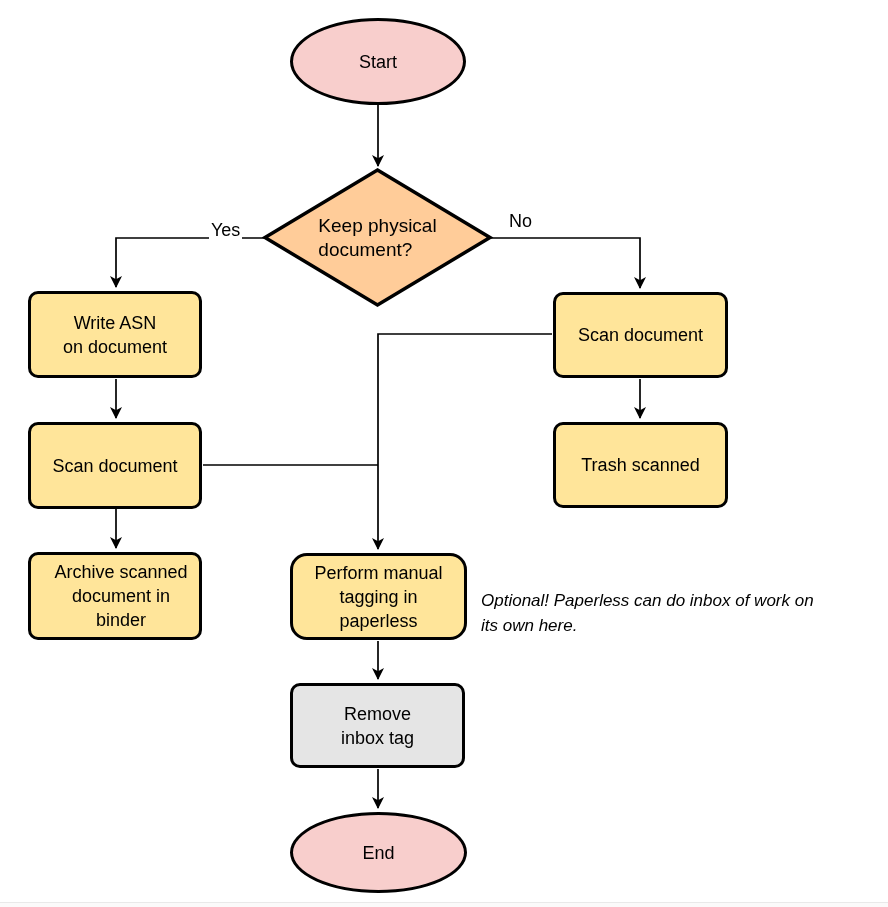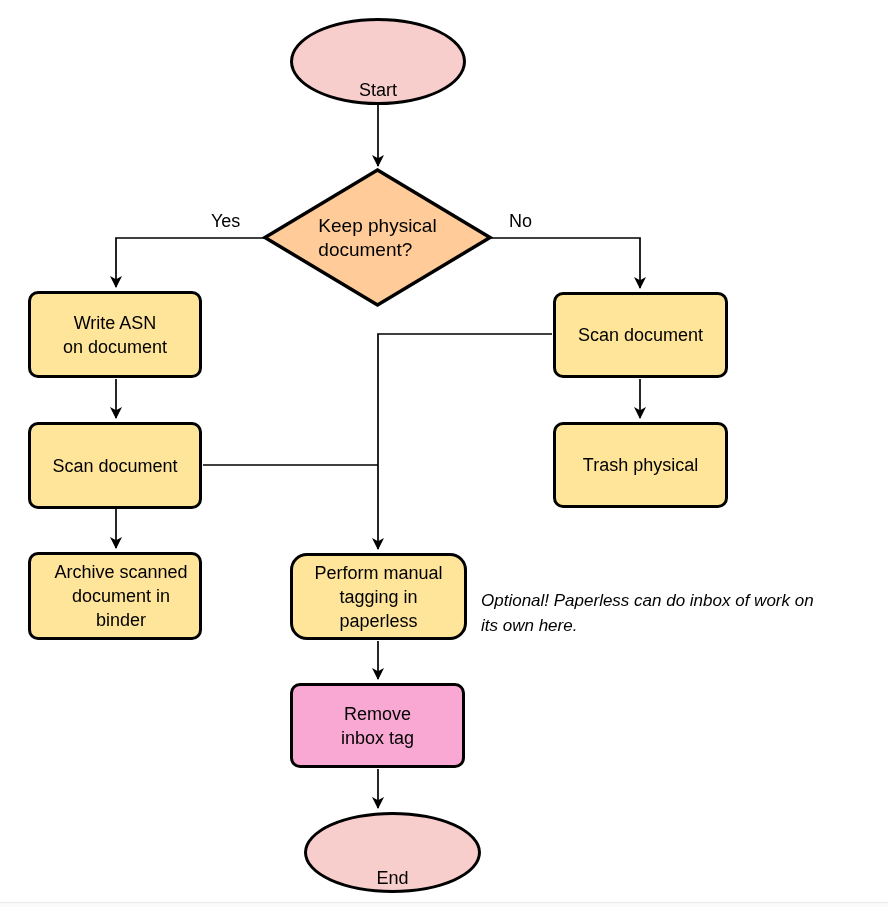--- a/index.html
+++ b/index.html
@@ -24,21 +24,20 @@
     justify-content: center;
     text-align: center;
     font-size: 18px;
     line-height: 24px;
     white-space: pre-line;
     box-sizing: border-box;
   }
   .terminator {
     border: 3px solid #000000;
     border-radius: 50%;
-    align-items: flex-end;
   }
   .process {
     border: 3px solid #000000;
     border-radius: 10px;
   }
   .decision-shape-wrap {
     position: absolute;
   }
   .decision-label {
     position: absolute;
@@ -76,24 +75,24 @@
 
   
   #node-start        { left: 290px; top: 18px;  width: 176px; height: 87px; }
   #node-write-asn    { left: 28px;  top: 291px; width: 174px; height: 87px; }
   #node-scan-left    { left: 28px;  top: 422px; width: 174px; height: 87px; }
   #node-archive      { left: 28px;  top: 552px; width: 174px; height: 88px; }
   #node-scan-right   { left: 553px; top: 292px; width: 175px; height: 86px; }
   #node-trash        { left: 553px; top: 422px; width: 175px; height: 86px; }
   #node-tagging      { left: 290px; top: 553px; width: 177px; height: 87px; border-radius: 17px; }
   #node-remove-inbox { left: 290px; top: 683px; width: 175px; height: 85px; }
-  #node-end          { left: 304px; top: 812px; width: 177px; height: 81px; }
+  #node-end          { left: 290px; top: 812px; width: 177px; height: 81px; }
   #decision-shape    { left: 261px; top: 166px; width: 233px; height: 143px; }
   #decision-text     { left: 261px; top: 166px; width: 233px; height: 143px; }
-  #edge-label-yes    { left: 209px; top: 211px; }
+  #edge-label-yes    { left: 209px; top: 220px; }
   #edge-label-no     { left: 507px; top: 211px; }
   #note-optional     { left: 481px; top: 588px; width: 400px; }
 </style>
 </head>
 <body>
 
 <div id="canvas">
 
   <svg id="edges-layer" viewBox="0 0 888 907" xmlns="http://www.w3.org/2000/svg">
     <defs>
@@ -143,30 +142,30 @@
     <span>Archive scanned
 document in
 binder</span>
   </div>
 
   <div class="node process" id="node-scan-right" style="background-color: rgb(255, 229, 154);">
     <span>Scan document</span>
   </div>
 
   <div class="node process" id="node-trash" style="background-color: rgb(255, 229, 154);">
-    <span>Trash physical</span>
+    <span>Trash scanned</span>
   </div>
 
   <div class="node process" id="node-tagging" style="background-color: rgb(255, 229, 154);">
     <span>Perform manual
 tagging in
 paperless</span>
   </div>
 
-  <div class="node process" id="node-remove-inbox" style="background-color: #f9a8d4;">
+  <div class="node process" id="node-remove-inbox" style="background-color: #e5e5e5;">
     <span>Remove
 inbox tag</span>
   </div>
 
   <div class="node terminator" id="node-end" style="background-color: rgb(248, 206, 204);">
     <span>End</span>
   </div>
 
   <div class="note" id="note-optional">Optional! Paperless can do inbox of work on
 its own here.</div>

